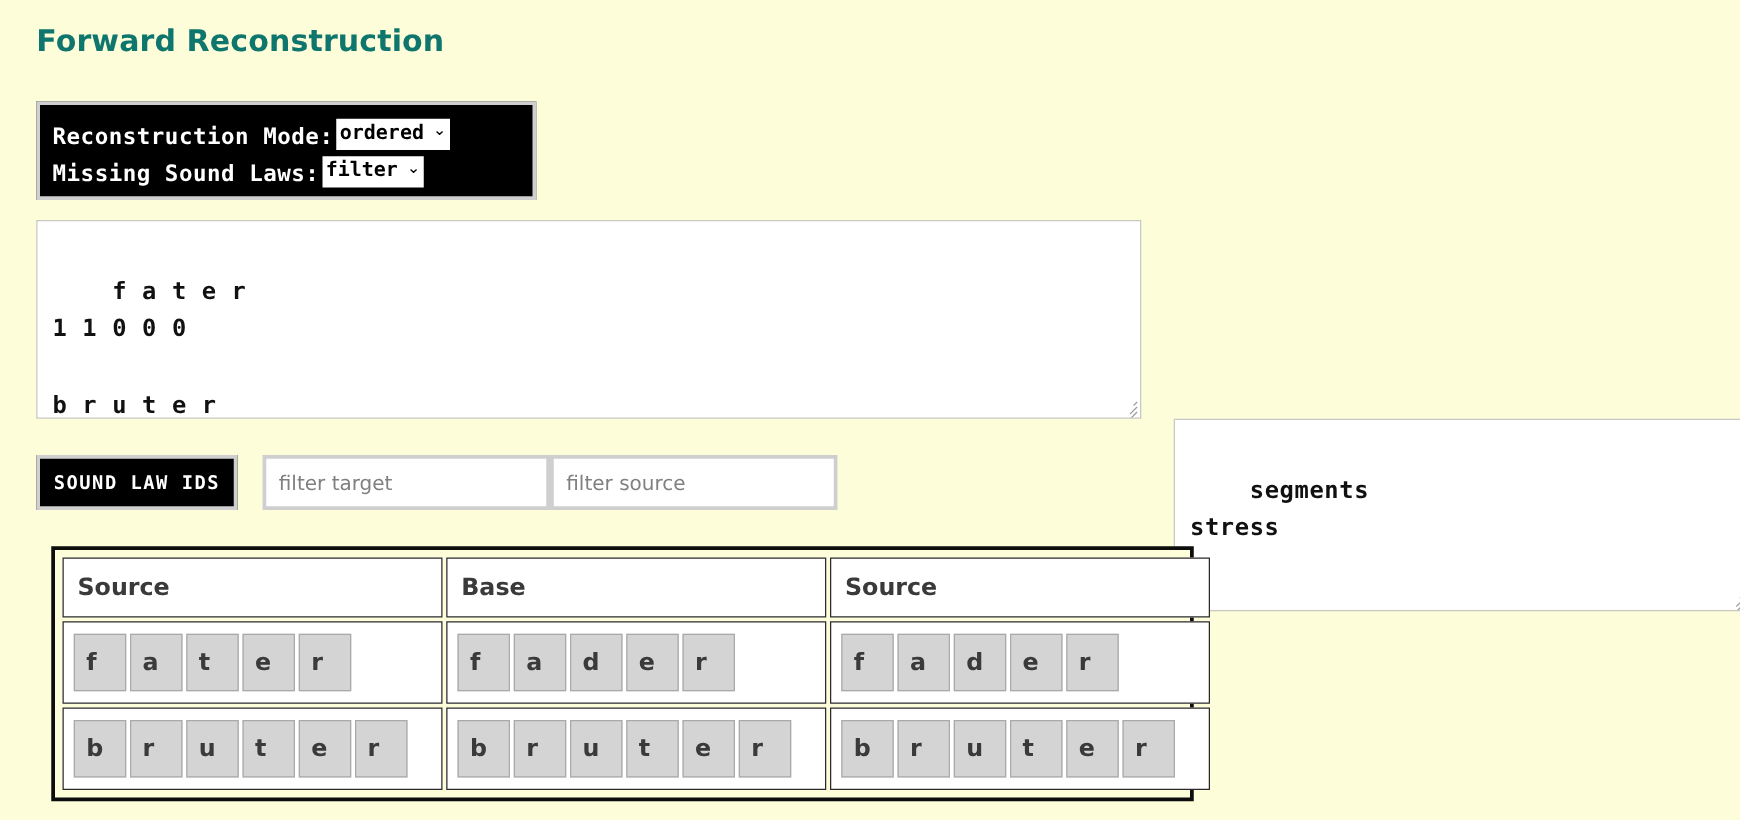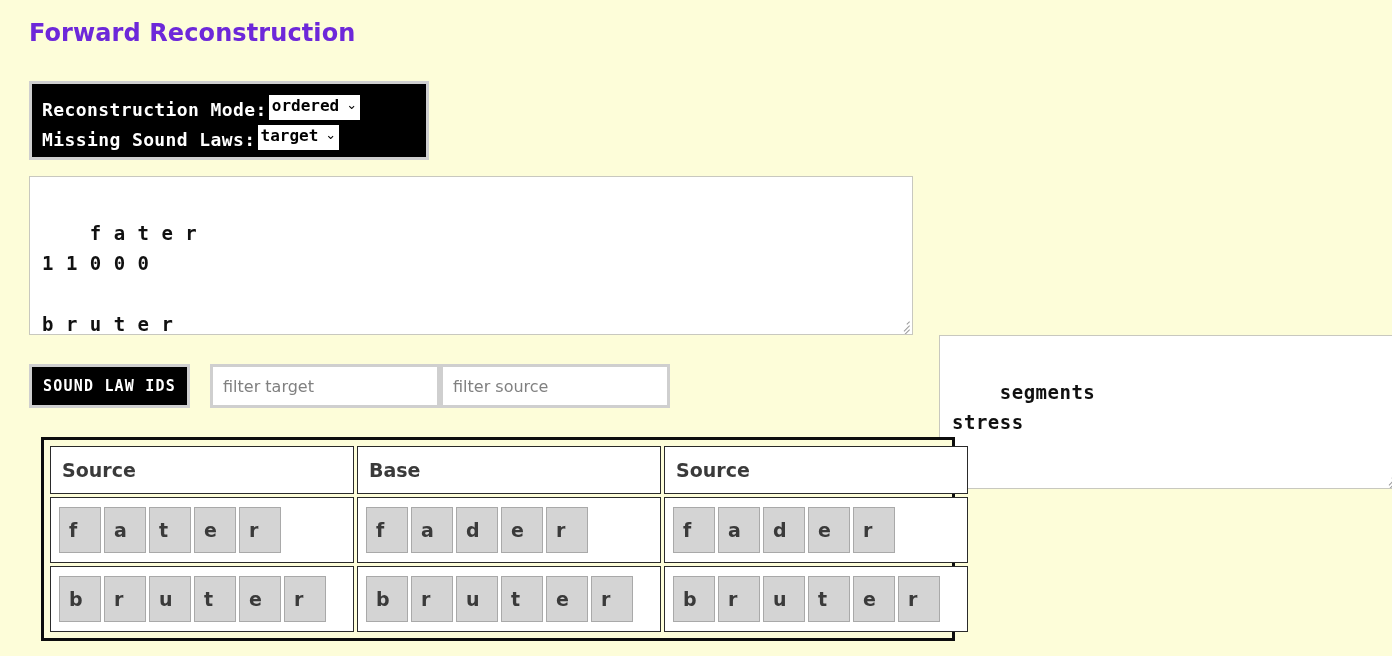--- a/index.html
+++ b/index.html
@@ -22,21 +22,21 @@
     box-sizing: border-box;
   }
 
   
   .page-title {
     position: absolute;
     left: 29px;
     top: 18px;
     font-size: 24px;
     font-weight: bold;
-    color: #6d28d9;
+    color: #0f766e;
     letter-spacing: 0.1px;
     line-height: 30px;
     white-space: nowrap;
   }
 
   
   .control-panel {
     position: absolute;
     left: 29px;
     top: 81px;
@@ -252,21 +252,21 @@
     <div class="control-row">
       <span class="control-label">Reconstruction Mode:</span>
       <span class="control-select">
         <span>ordered</span>
         <span class="chev">⌄</span>
       </span>
     </div>
     <div class="control-row">
       <span class="control-label">Missing Sound Laws:</span>
       <span class="control-select">
-        <span>target</span>
+        <span>filter</span>
         <span class="chev">⌄</span>
       </span>
     </div>
   </div>
 
   <div class="io-area textarea-box" id="input-textarea">
     <span>f a t e r
 1 1 0 0 0
 
 b r u t e r

